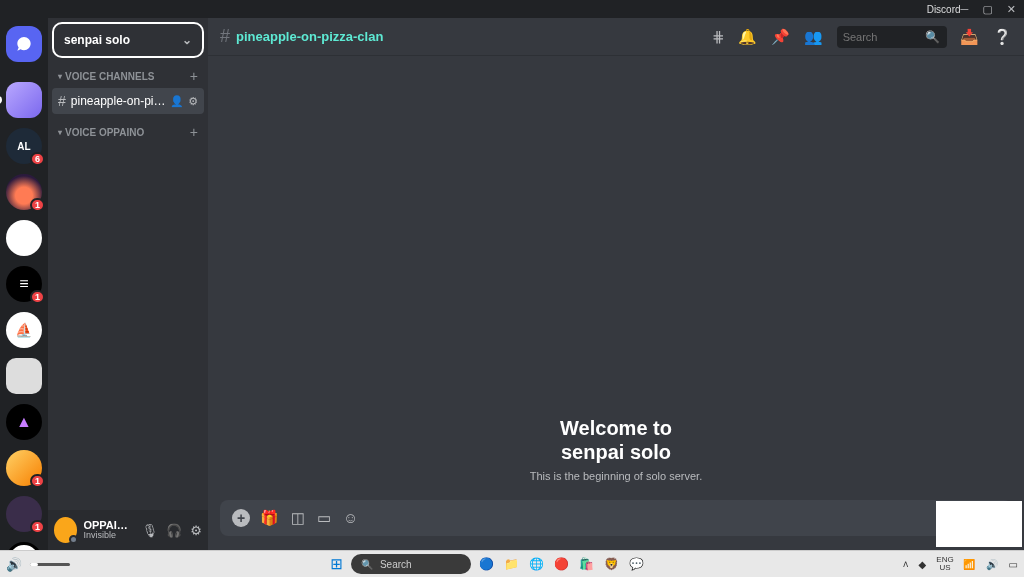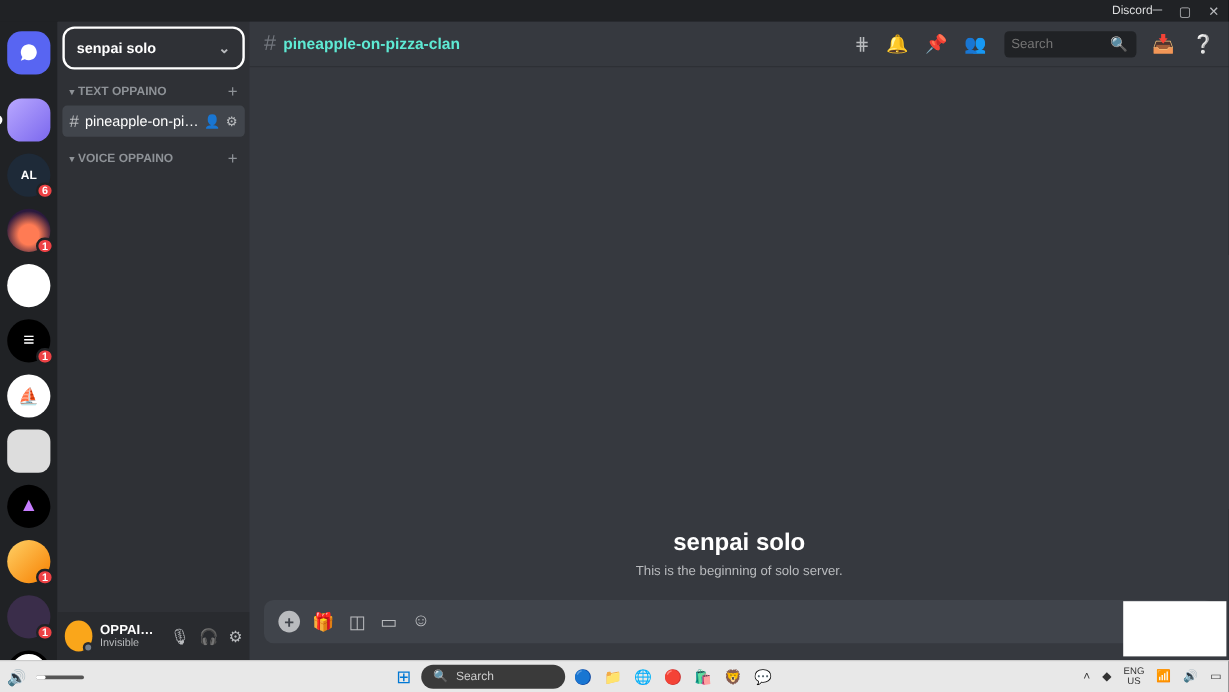--- a/index.html
+++ b/index.html
@@ -153,21 +153,21 @@
 
   <div class="channels">
     <div class="server-header">
       <span>senpai solo</span>
       <span class="chev">⌄</span>
     </div>
 
     <div class="chan-list">
       <div class="cat-row">
         <span class="chev">▾</span>
-        <span>TEXT OPPAINO</span>
+        <span>VOICE CHANNELS</span>
         <span class="plus">+</span>
       </div>
 
       <div class="chan-row selected">
         <span class="hash">#</span>
         <span class="chan-name">pineapple-on-pizz...</span>
         <span class="chan-ctl">
           <span>👤</span>
           <span>⚙</span>
         </span>
@@ -209,21 +209,21 @@
           <input placeholder="Search" style="">
           <span class="sicon">🔍</span>
         </div>
         <span class="icon">📥</span>
         <span class="icon">❔</span>
       </div>
     </div>
 
     <div class="welcome-area">
       <h2>
-        <br>
+        <span>Welcome to</span><br>
         <span>senpai solo</span>
       </h2>
       <p>This is the beginning of solo server.</p>
     </div>
 
     <div class="chat-input-wrap">
       <div class="chat-input">
         <span class="addbtn">+</span>
         <div class="right-icons">
           <span>🎁</span>

